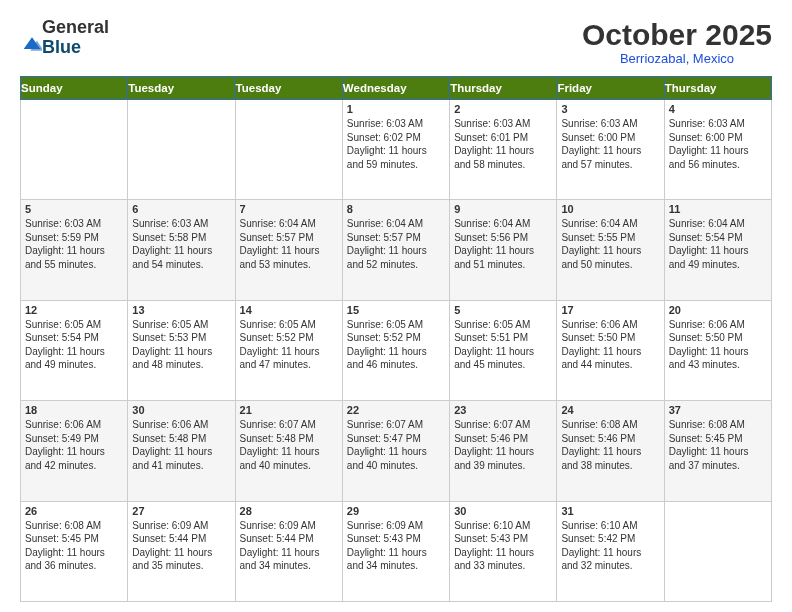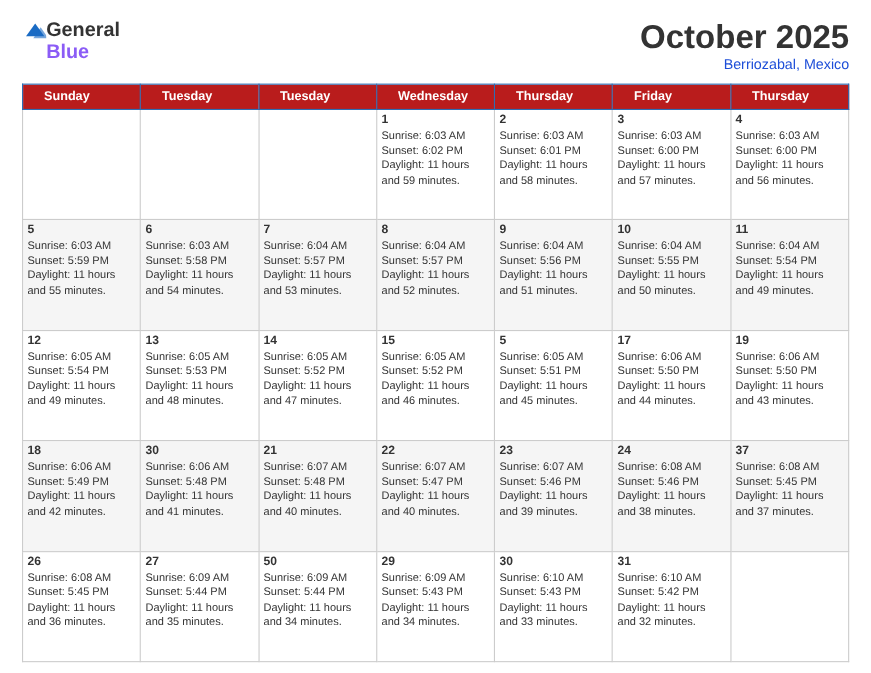--- a/index.html
+++ b/index.html
@@ -18,60 +18,60 @@
       flex-direction: column;
     }
     .header {
       display: flex;
       justify-content: space-between;
       align-items: flex-start;
       margin-bottom: 10px;
     }
     .logo {
       display: flex;
-      align-items: flex-start;
+      align-items: flex-end;
     }
     .logo-text {
       font-size: 18px;
       font-weight: bold;
       line-height: 1.1;
     }
     .logo-general { color: #333; }
-    .logo-blue { color: #8b5cf6; }
+    .logo-blue { color: #0c4a6e; }
     .logo-icon {
       width: 20px;
       height: 20px;
       margin-left: 2px;
     }
     .title-block {
-      text-align: right;
+      text-align: center;
     }
     .month-title {
       font-size: 30px;
       font-weight: bold;
       color: #333;
       line-height: 1.1;
     }
     .location {
       font-size: 13px;
       color: #1d4ed8;
     }
     .calendar {
       flex: 1;
       border: 1px solid #ccc;
       border-collapse: collapse;
       width: 100%;
       table-layout: fixed;
     }
     .calendar th {
-      background: #b91c1c;
+      background: #4d7c0f;
       color: #fff;
       font-size: 11.5px;
       font-weight: bold;
-      padding: 5px 19px;
+      padding: 5px 0;
       text-align: left;
       border: 1px solid #2e6db4;
     }
     .calendar td {
       vertical-align: top;
       border: 1px solid #ccc;
       padding: 3px 4px;
       font-size: 9px;
       color: #333;
       height: 85px;
@@ -256,21 +256,21 @@
 and 45 minutes.</div>
           </td>
           <td>
             <span class="day-num">17</span>
             <div class="day-info" style="white-space: pre-line;">Sunrise: 6:06 AM
 Sunset: 5:50 PM
 Daylight: 11 hours
 and 44 minutes.</div>
           </td>
           <td>
-            <span class="day-num">19</span>
+            <span class="day-num">20</span>
             <div class="day-info" style="white-space: pre-line;">Sunrise: 6:06 AM
 Sunset: 5:50 PM
 Daylight: 11 hours
 and 43 minutes.</div>
           </td>
         </tr>
         <tr>
           <td>
             <span class="day-num">18</span>
             <div class="day-info" style="white-space: pre-line;">Sunrise: 6:06 AM
@@ -330,21 +330,21 @@
 and 36 minutes.</div>
           </td>
           <td>
             <span class="day-num">27</span>
             <div class="day-info" style="white-space: pre-line;">Sunrise: 6:09 AM
 Sunset: 5:44 PM
 Daylight: 11 hours
 and 35 minutes.</div>
           </td>
           <td>
-            <span class="day-num">50</span>
+            <span class="day-num">28</span>
             <div class="day-info" style="white-space: pre-line;">Sunrise: 6:09 AM
 Sunset: 5:44 PM
 Daylight: 11 hours
 and 34 minutes.</div>
           </td>
           <td>
             <span class="day-num">29</span>
             <div class="day-info" style="white-space: pre-line;">Sunrise: 6:09 AM
 Sunset: 5:43 PM
 Daylight: 11 hours

